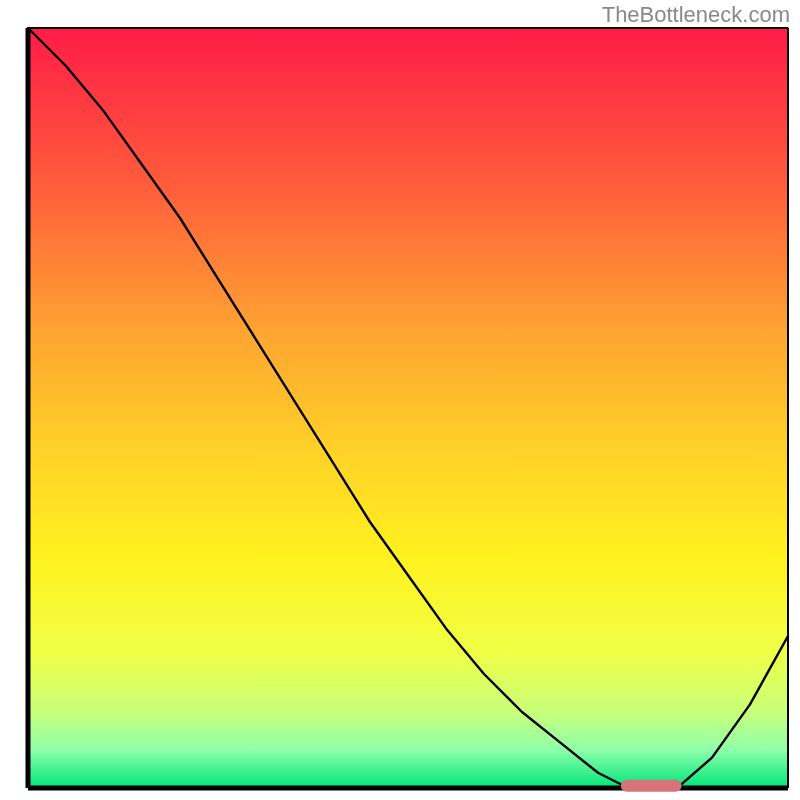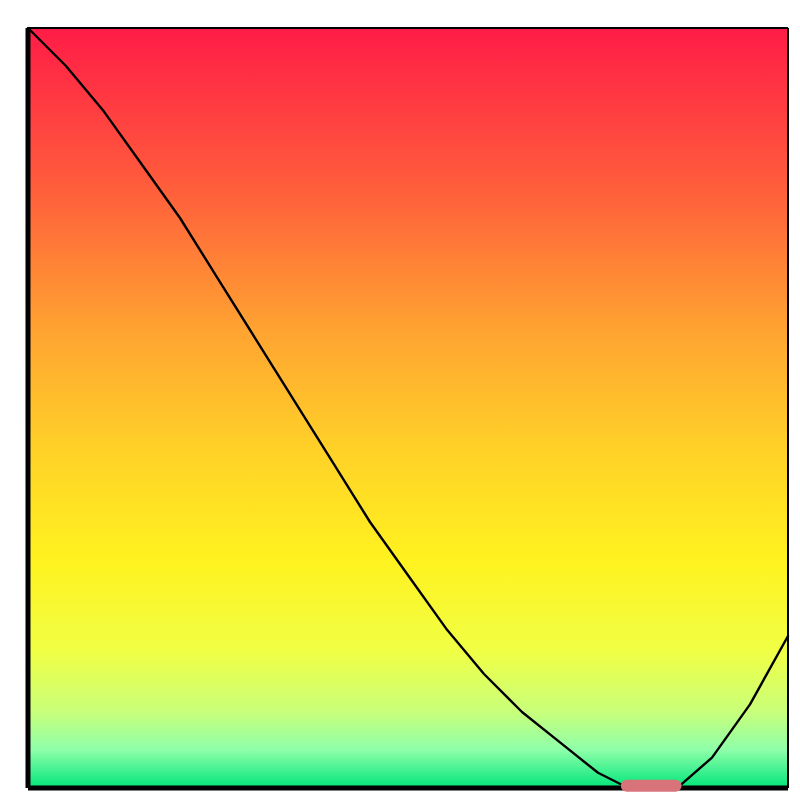--- a/index.html
+++ b/index.html
@@ -28,20 +28,21 @@
   svg {
     position: absolute;
     top: 0;
     left: 0;
   }
 </style>
 </head>
 <body>
 
 <div class="container">
+  <div class="watermark">TheBottleneck.com</div>
 
   <svg id="chart-svg" width="800" height="800" viewBox="0 0 800 800">
     <defs>
       <linearGradient id="bg-grad" x1="0" y1="0" x2="0" y2="1">
           <stop offset="0%" stop-color="#ff1c47"></stop>
           <stop offset="20%" stop-color="#ff5a3c"></stop>
           <stop offset="40%" stop-color="#ffa431"></stop>
           <stop offset="55.00000000000001%" stop-color="#ffd028"></stop>
           <stop offset="70%" stop-color="#fff21f"></stop>
           <stop offset="82%" stop-color="#f0ff45"></stop>

